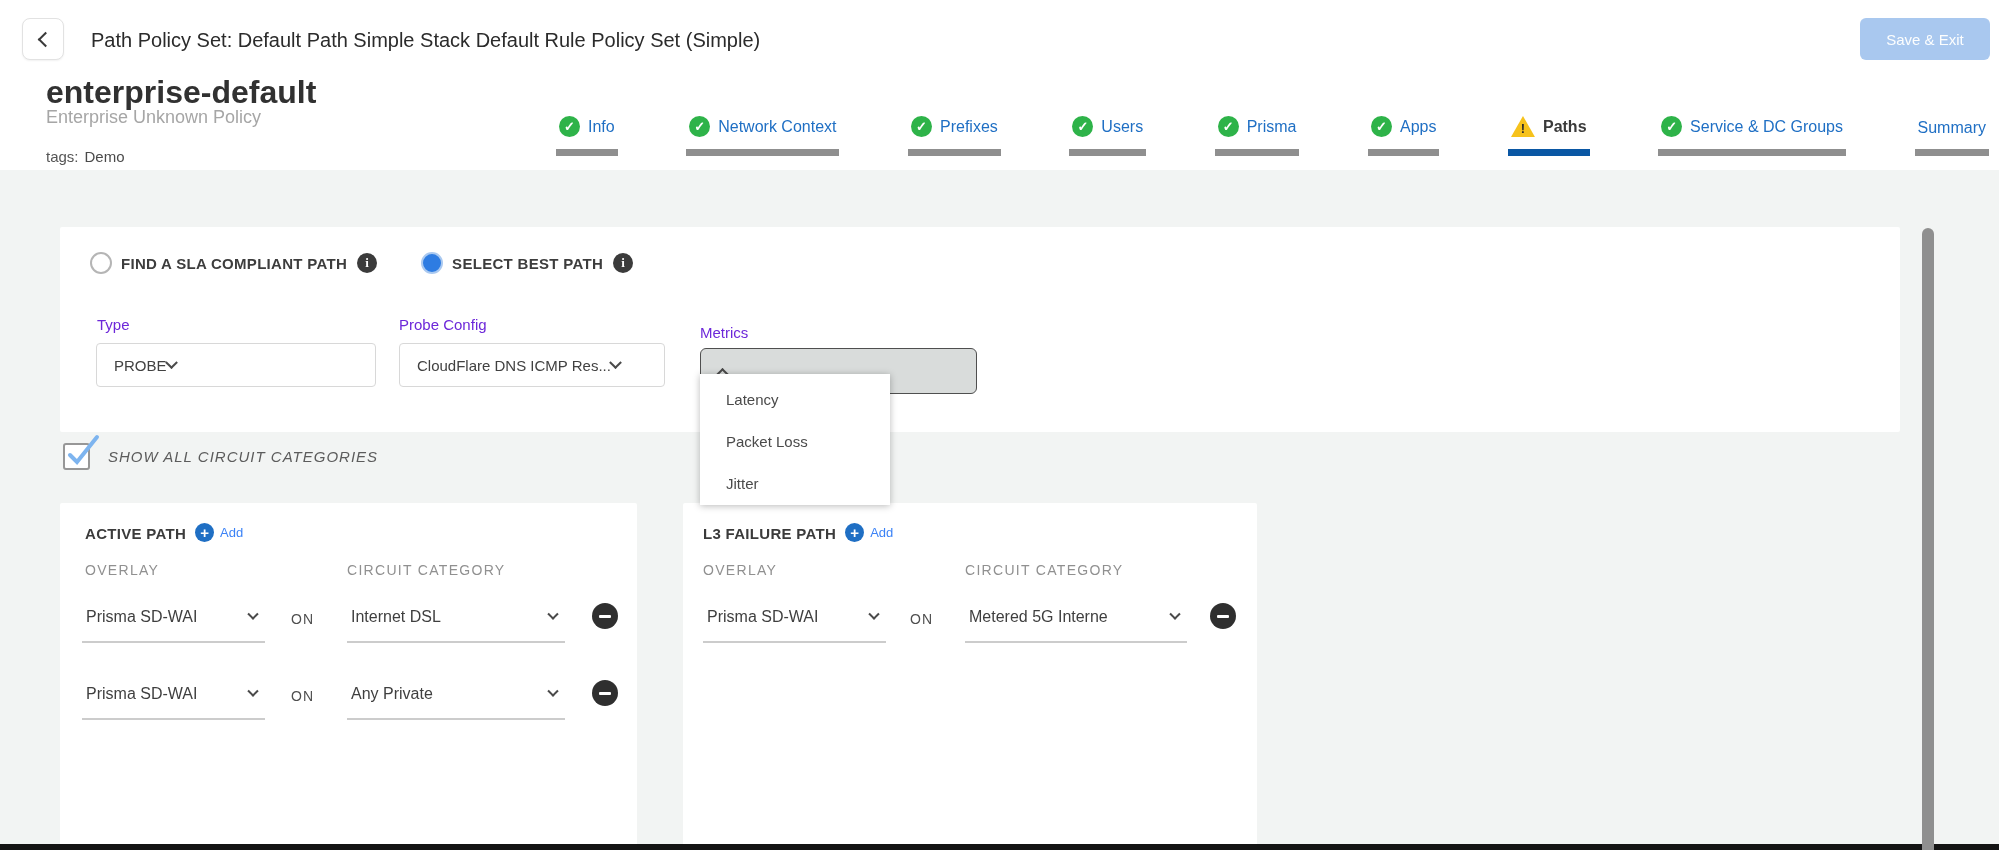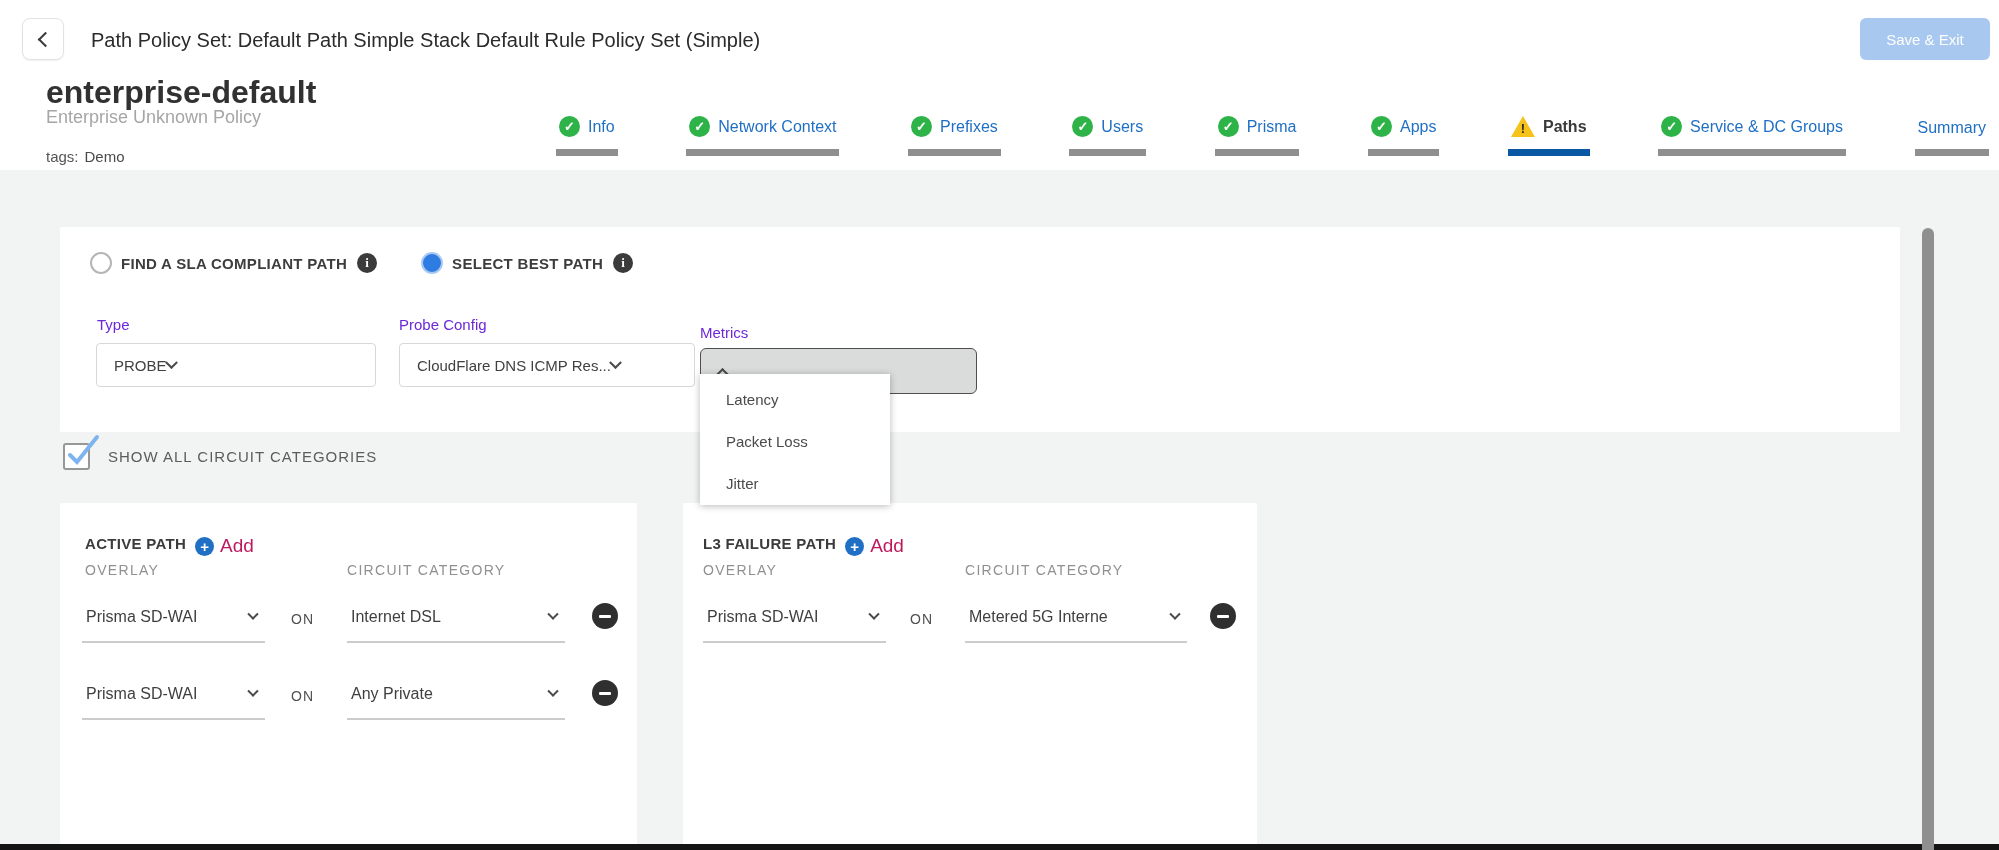--- a/index.html
+++ b/index.html
@@ -62,37 +62,37 @@
   .chev { width:9px; height:9px; border-right:2px solid #4a4a4a; border-bottom:2px solid #4a4a4a;
     transform:rotate(45deg) translate(-2px,-2px); flex:0 0 auto; }
   .chev.up { transform:rotate(-135deg) translate(-2px,-2px); }
 
   
   .dropdown { position:absolute; left:700px; top:374px; width:190px; height:131px; background:#fff;
     box-shadow:0 1px 7px rgba(0,0,0,.28); z-index:30; padding-top:4px; }
   .dd-option { height:42px; display:flex; align-items:center; padding-left:26px; font-size:15px; color:#4a4a4a; cursor:pointer; }
 
   
-  .showall { position:absolute; left:63px; top:273px; display:flex; align-items:center; cursor:pointer; }
+  .showall { position:absolute; left:63px; top:273px; display:flex; align-items:center; cursor:pointer;font-style:italic; }
   .cbox { position:relative; width:27px; height:27px; border:2px solid #979797; border-radius:3px; background:#fff; }
   .cbox svg { position:absolute; left:2px; top:-9px; overflow:visible; }
   .showall-label { margin-left:18px; font-size:15px; letter-spacing:1px; color:#5c5c5c; }
 
   
   .panel { position:absolute; top:333px; background:#fff; border-radius:2px; }
   .panel.left { left:60px; width:577px; height:347px; }
   .panel.right { left:683px; width:574px; height:347px; }
-  .panel-head { position:absolute; top:32px; display:flex; align-items:flex-start; gap:9px; }
+  .panel-head { position:absolute; top:20px; display:flex; align-items:flex-end; gap:9px; }
   .panel.left .panel-head { left:25px; }
   .panel.right .panel-head { left:20px; }
   .panel-title { font-size:15px; font-weight:700; letter-spacing:.3px; color:#3b3b3b; }
   .add-link { display:inline-flex; align-items:center; gap:6px; cursor:pointer; }
   .plus-icon { width:19px; height:19px; border-radius:50%; background:#1f6fc4; color:#fff;
     display:inline-flex; align-items:center; justify-content:center; font-size:15px; font-weight:700; line-height:1; }
-  .add-label { color:#be185d; font-size:19px; }
+  .add-label { color:#3b82f6; font-size:13px; }
   .col-head { position:absolute; top:59px; font-size:14px; letter-spacing:1.3px; color:#909090; }
   .panel.left .col-overlay { left:25px; }   .panel.left .col-category { left:287px; }
   .panel.right .col-overlay { left:20px; }  .panel.right .col-category { left:282px; }
 
   .path-row { position:absolute; left:0; width:100%; height:42px; }
   .uselect { position:absolute; bottom:0; height:40px; border-bottom:2px solid #cccccc;
     display:flex; align-items:center; justify-content:space-between; padding:0 8px 10px 4px;
     font-size:16px; color:#3f3f3f; cursor:pointer; white-space:nowrap; overflow:hidden; }
   .uselect .chev { width:8px; height:8px; }
   .panel.left  .uselect.overlay { left:22px; width:183px; }
@@ -181,21 +181,21 @@
         <span class="info-icon">i</span>
       </div>
 
       <div class="field-label" style="left:37px; top:89px;">Type</div>
       <div class="select-box" style="left:36px; top:116px; width:280px;">
         <span>PROBE</span>
         <span class="chev"></span>
       </div>
 
       <div class="field-label" style="left:339px; top:89px;">Probe Config</div>
-      <div class="select-box" style="left:339px; top:116px; width:296px;">
+      <div class="select-box" style="left:339px; top:116px; width:266px;">
         <span>CloudFlare DNS ICMP Res...</span>
         <span class="chev"></span>
       </div>
 
       <div class="field-label" style="left:640px; top:97px;">Metrics</div>
       <div class="select-box open" style="left:640px; top:121px; width:277px;">
         <span></span>
         <span class="chev up"></span>
       </div>
     </div>

